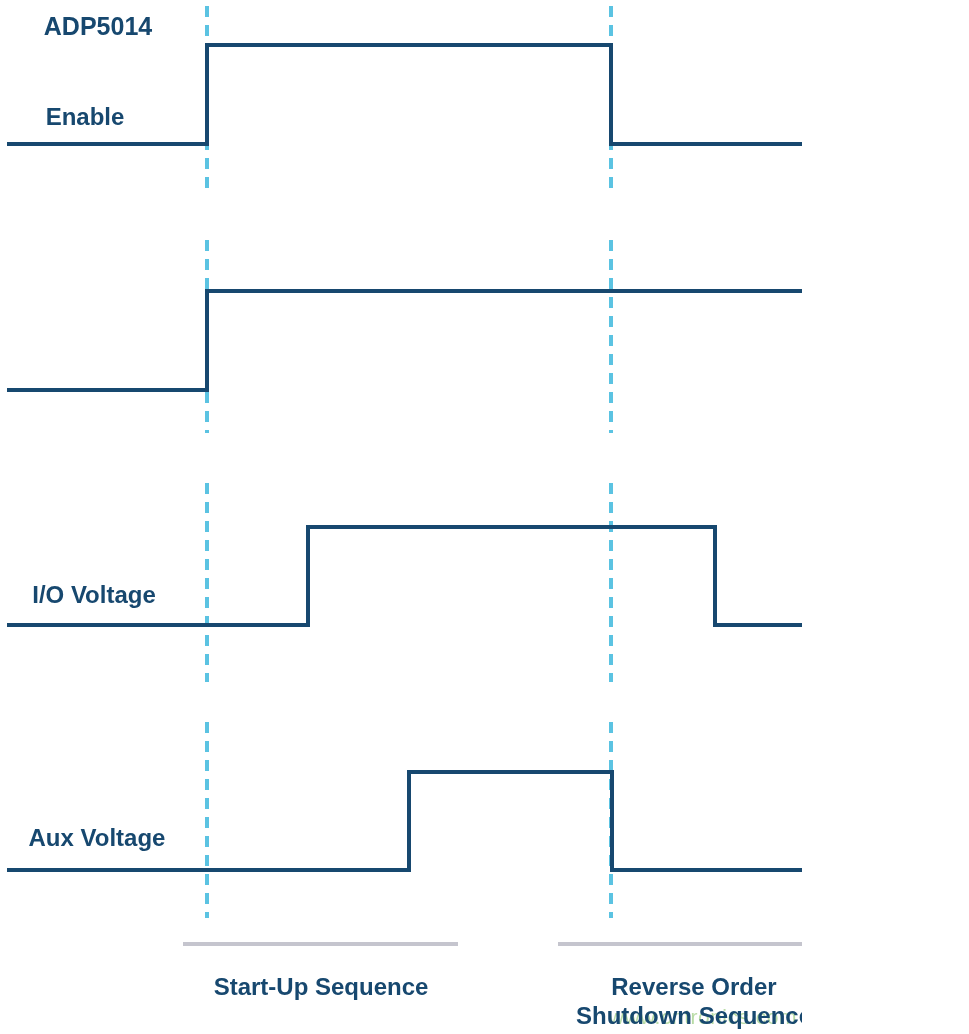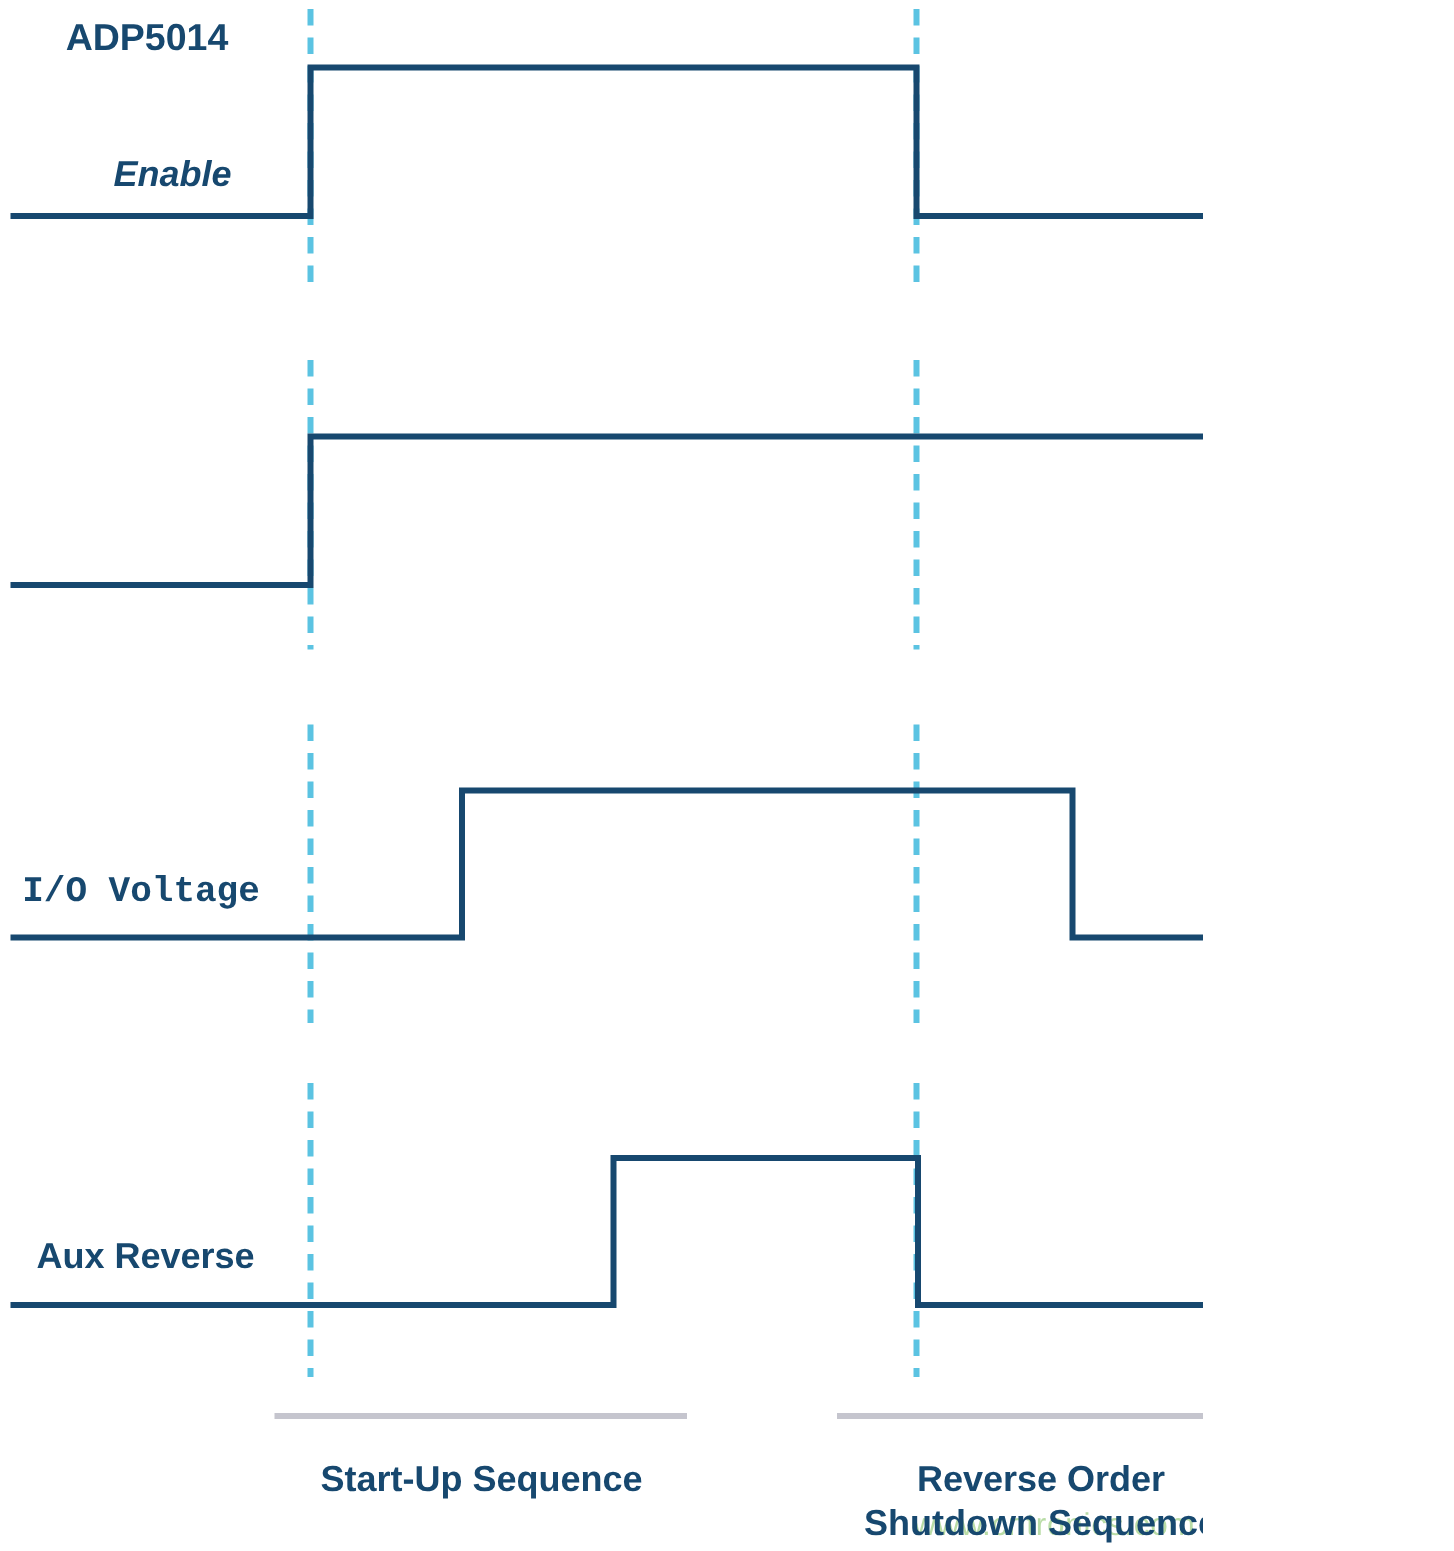--- a/index.html
+++ b/index.html
@@ -79,26 +79,26 @@
       <line x1="183" x2="458" y1="944" y2="944" stroke="#C5C5CE" stroke-width="4"></line>
       <line x1="558" x2="828" y1="944" y2="944" stroke="#C5C5CE" stroke-width="4"></line>
       <path d="M 7 144 L 207 144 L 207 45 L 611 45 L 611 144 L 962 144" fill="none" stroke="#17486F" stroke-width="4" stroke-linejoin="miter"></path>
       <path d="M 7 390 L 207 390 L 207 291 L 813 291 L 813 390 L 962 390" fill="none" stroke="#17486F" stroke-width="4" stroke-linejoin="miter"></path>
       <path d="M 7 625 L 308 625 L 308 527 L 715 527 L 715 625 L 962 625" fill="none" stroke="#17486F" stroke-width="4" stroke-linejoin="miter"></path>
       <path d="M 7 870 L 409 870 L 409 772 L 612 772 L 612 870 L 962 870" fill="none" stroke="#17486F" stroke-width="4" stroke-linejoin="miter"></path>
     </svg>
 
   <div class="navy-text diagram-title" style="left: 98px; top: 26px;">ADP5014</div>
 
-  <div class="navy-text signal-label" style="left: 115px; top: 117px; font-style: italic;">Enable</div>
+  <div class="navy-text signal-label" style="left: 85px; top: 117px;">Enable</div>
 
 
-  <div class="navy-text signal-label" style="left: 94px; top: 595px; font-family: Liberation Mono, monospace;">I/O Voltage</div>
+  <div class="navy-text signal-label" style="left: 94px; top: 595px;">I/O Voltage</div>
 
-  <div class="navy-text signal-label" style="left: 97px; top: 838px;">Aux Reverse</div>
+  <div class="navy-text signal-label" style="left: 97px; top: 838px;">Aux Voltage</div>
 
   <div class="annotation" style="left: 694px; top: 972px;">
     <div class="annotation-line">Reverse Order</div>
     <div class="annotation-line">Shutdown Sequence</div>
   </div>
 
   <div class="annotation" style="left: 321px; top: 972px;">
     <div class="annotation-line">Start-Up Sequence</div>
   </div>
 

